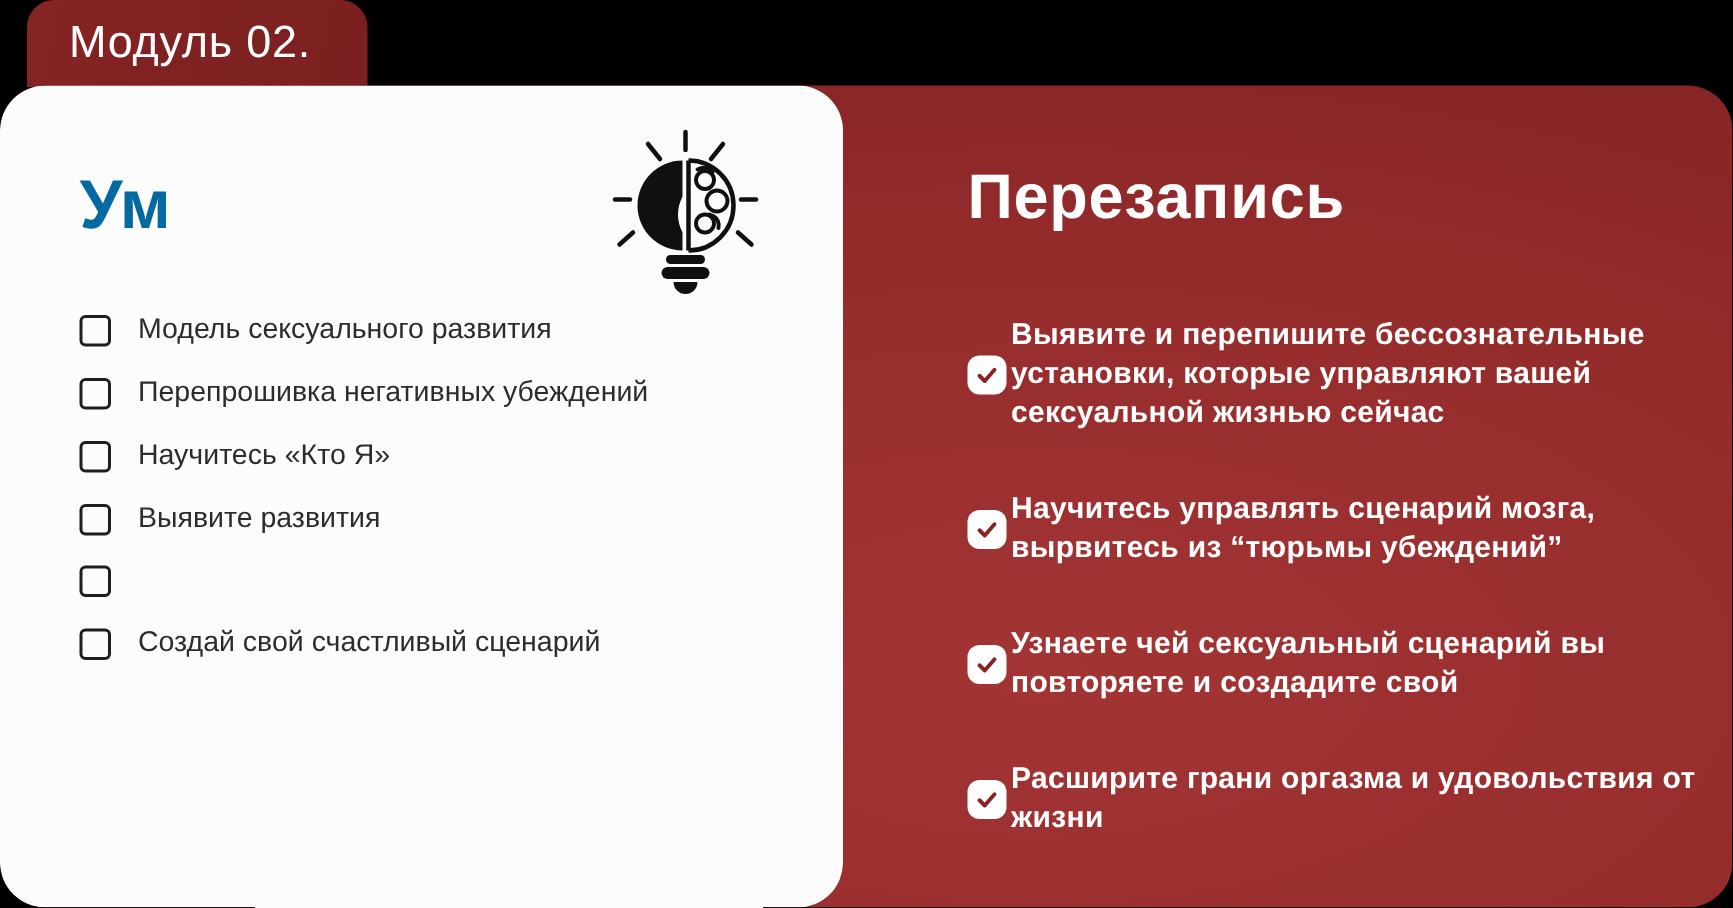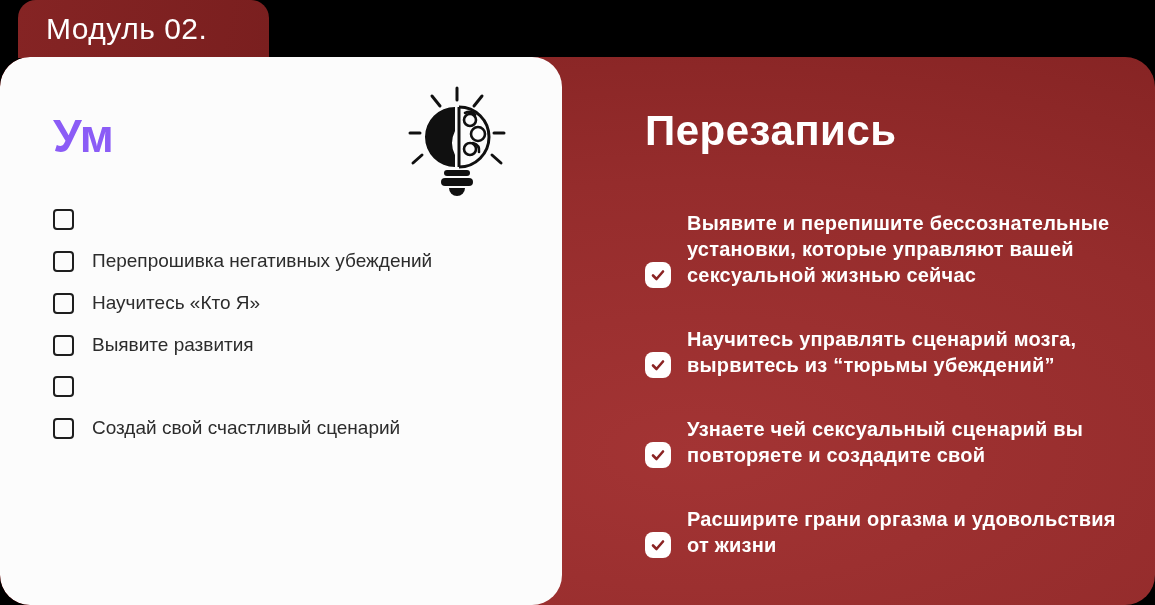--- a/index.html
+++ b/index.html
@@ -7,21 +7,21 @@
   body { font-family:"Liberation Sans","DejaVu Sans",sans-serif; }
 
   .stage {
     position:relative; width:1155px; height:605px;
     background:#000; overflow:hidden;
   }
 
   
   .module-badge {
     position:absolute; left:18px; top:0; height:58px;
-    padding:0 62px 0 28px;
+    padding:0 38px 0 28px;
     background:linear-gradient(100deg,#852424 0%,#7a1f1f 100%);
     border-radius:18px 18px 0 0;
     display:flex; align-items:center;
     color:#ffffff; font-size:30px; font-weight:500; letter-spacing:.5px;
   }
 
   
   .red-container {
     position:absolute; left:0; top:57px; width:1155px; height:548px;
     border-radius:30px;
@@ -29,21 +29,21 @@
     overflow:hidden;
   }
 
   
   .white-card {
     position:absolute; left:0; top:0; width:562px; height:548px;
     background:#fcfcfc; border-radius:30px;
   }
   .card-title {
     position:absolute; left:53px; top:52px;
-    font-size:46px; font-weight:700; color:#8b5cf6; letter-spacing:.5px;
+    font-size:46px; font-weight:700; color:#0369a1; letter-spacing:.5px;
   }
   .card-icon { position:absolute; left:405px; top:28px; width:104px; height:112px; }
 
   .check-list {
     position:absolute; left:53px; top:152px; width:480px;
     display:flex; flex-direction:column; gap:20px;
   }
   .check-row { display:flex; align-items:center; gap:18px; }
   .empty-checkbox {
     width:21px; height:21px; flex:0 0 21px;
@@ -54,21 +54,21 @@
   
   .results { position:absolute; left:645px; top:0; width:492px; }
   .results-title {
     position:absolute; left:0; top:50px;
     font-size:42px; font-weight:700; color:#ffffff; letter-spacing:.5px;
   }
   .result-list {
     position:absolute; left:0; top:153px; width:492px;
     display:flex; flex-direction:column; gap:38px;
   }
-  .result-row { display:flex; align-items:flex-end; gap:16px; }
+  .result-row { display:flex; align-items:center; gap:3px; }
   .checked-box {
     margin-top:2px;
     width:26px; height:26px; flex:0 0 26px;
     background:#ffffff; border-radius:8px;
     display:flex; align-items:center; justify-content:center;
   }
   .checked-box svg { display:block; }
   .result-row .label {
     font-size:20px; font-weight:600; color:#ffffff; line-height:26px;
     letter-spacing:.2px;
@@ -117,20 +117,21 @@
           <rect x="37" y="85" width="26" height="6" rx="3" fill="#101010" stroke="none"></rect>
           <rect x="34" y="93" width="32" height="8" rx="4" fill="#101010" stroke="none"></rect>
           <path d="M42,103 h16 a8,8 0 0 1 -16,0 z" fill="#101010" stroke="none"></path>
         </svg>
       </div>
 
       <div class="check-list">
 
           <div class="check-row">
             <span class="empty-checkbox"></span>
+            <span class="label">Модель сексуального развития</span>
           </div>
 
           <div class="check-row">
             <span class="empty-checkbox"></span>
             <span class="label">Перепрошивка негативных убеждений</span>
           </div>
 
           <div class="check-row">
             <span class="empty-checkbox"></span>
             <span class="label">Научитесь «Кто Я»</span>

